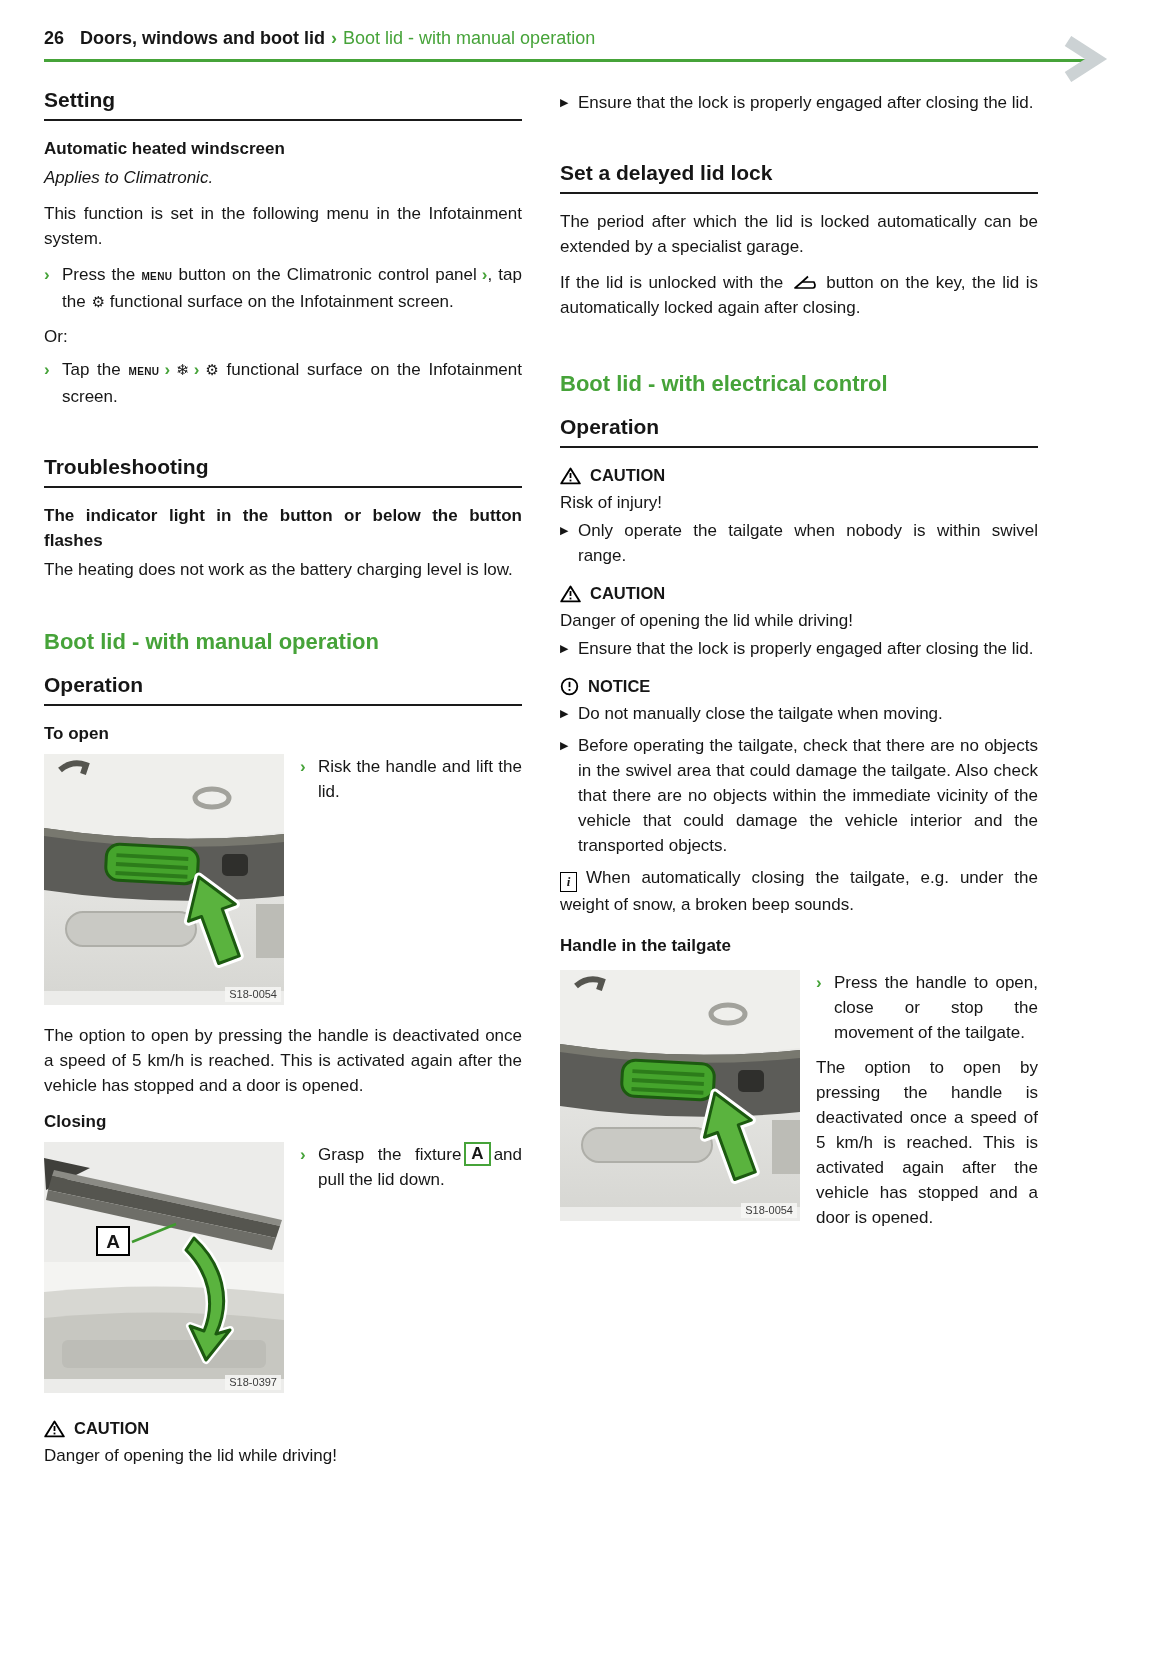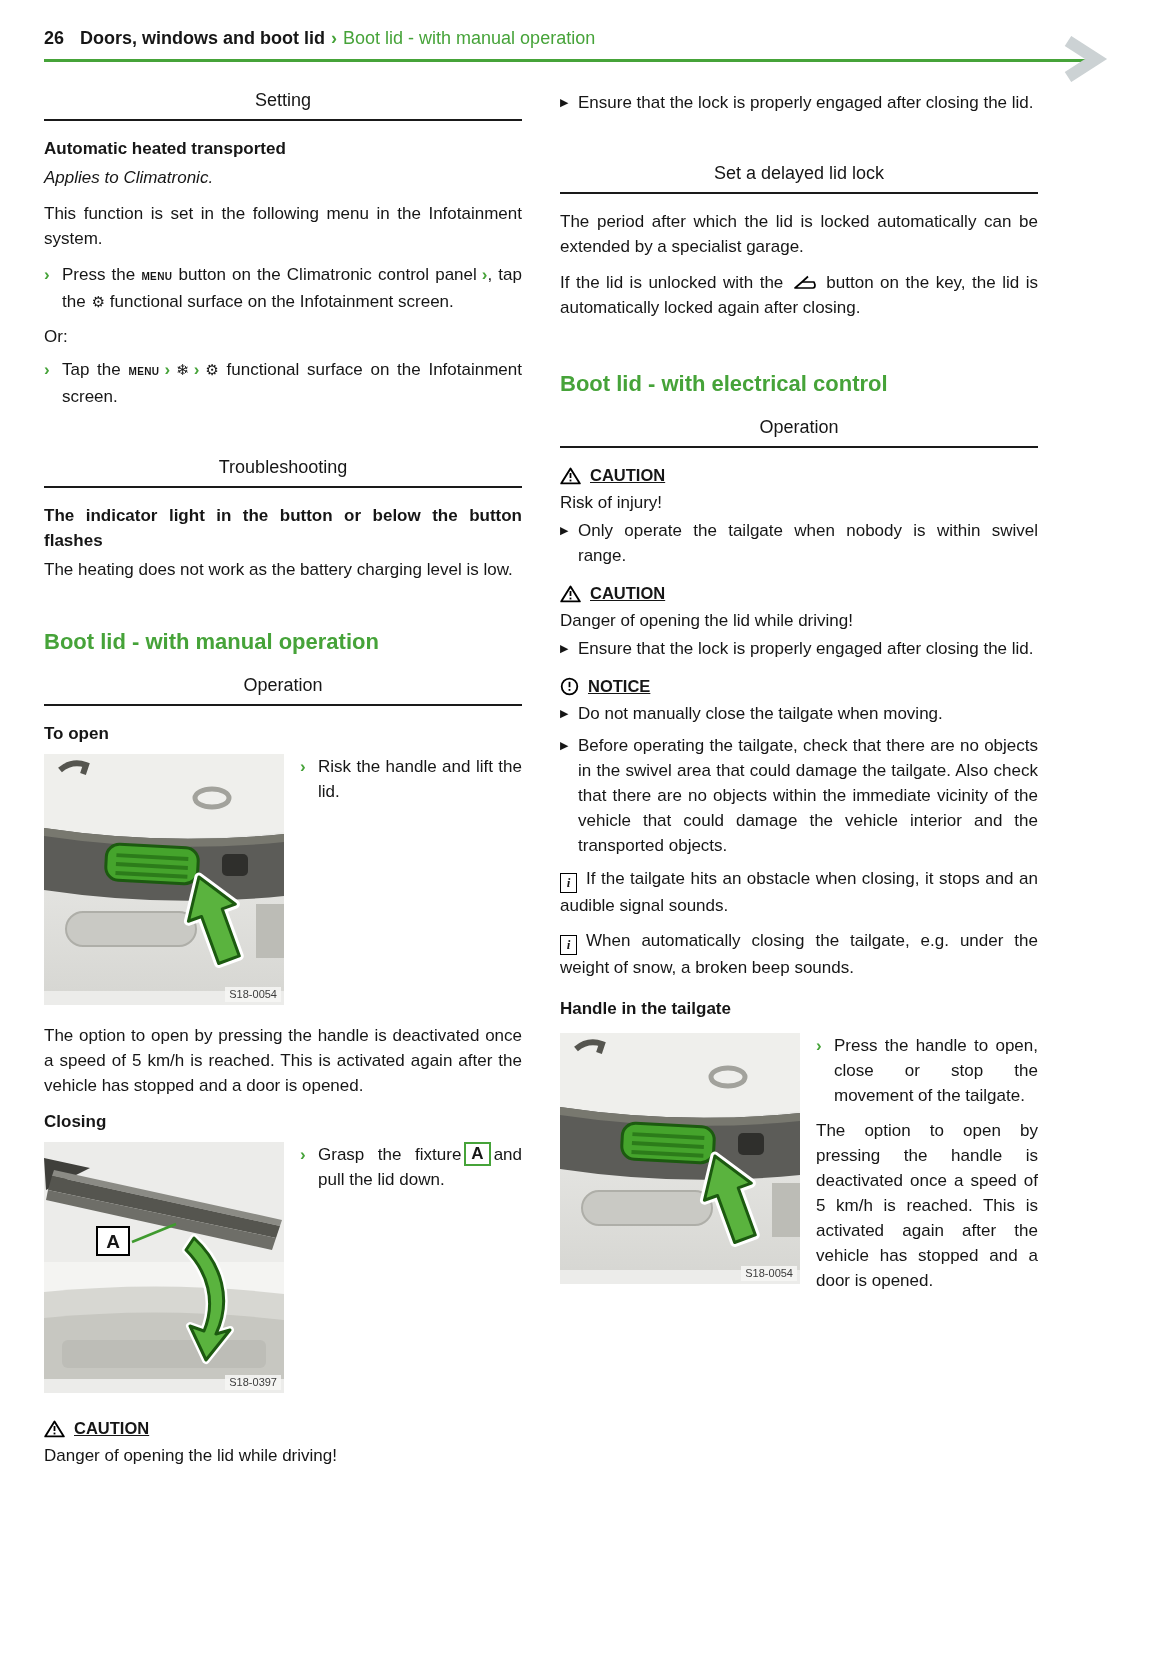--- a/index.html
+++ b/index.html
@@ -20,22 +20,22 @@
   .green-rule { height:3px; background:#46a339; margin-top:9px; }
   .header-chevron { position:absolute; right:36px; top:36px; }
   
   .columns {
     display:grid; grid-template-columns:478px 478px; gap:0 38px;
     padding:26px 128px 0 44px;
   }
   .col { min-width:0; }
   
   .col-heading {
-    font-size:18px; line-height:24px; font-weight:normal;
-    border-bottom:2.5px solid #1a1a1a; padding-bottom:7px; margin-bottom:15px;text-align:center;
+    font-size:21px; line-height:24px; font-weight:bold;
+    border-bottom:2.5px solid #1a1a1a; padding-bottom:7px; margin-bottom:15px;
   }
   .mt-big { margin-top:46px; }
   .green-heading { font-size:22px; line-height:28px; font-weight:bold; color:#46a339; margin-bottom:17px; }
   .mt-green-l { margin-top:46px; }
   .mt-green-r { margin-top:50px; }
   .subtitle { font-weight:bold; }
   .italic { font-style:italic; }
   p { margin-bottom:11px; text-align:justify; }
   .tight { margin-bottom:4px; }
   .or-line { margin:2px 0 8px; }
@@ -47,21 +47,21 @@
   .tri .marker { flex:0 0 18px; font-size:11px; line-height:25px; color:#161616; }
   .tri .txt { flex:1; text-align:justify; min-width:0; }
   .inline-chev { color:#46a339; font-weight:bold; margin-left:5px; }
   .inline-ic { margin-left:6px; font-size:15px; }
   .menu-chip { font-weight:bold; font-size:10px; letter-spacing:.4px; }
   .box-a {
     display:inline-block; border:2px solid #46a339; padding:0 5px;
     font-weight:bold; line-height:20px; margin:0 3px; vertical-align:1px;
   }
   
-  .alert-head { display:flex; align-items:center; gap:9px; font-weight:bold; font-size:16.5px; margin:13px 0 2px;text-decoration:underline; }
+  .alert-head { display:flex; align-items:center; gap:9px; font-weight:bold; font-size:16.5px; margin:13px 0 2px; }
   .alert-head svg { flex:0 0 auto; }
   .alert-text { margin-bottom:3px; }
   
   .info-p { margin-bottom:10px; }
   .info-ic {
     display:inline-block; width:17px; height:20px; border:1.7px solid #000;
     font-size:13px; line-height:17px; text-align:center; font-style:italic; font-weight:bold;
     font-family:"Liberation Serif","DejaVu Serif",serif; margin-right:9px; vertical-align:-3px;
   }
   
@@ -145,21 +145,21 @@
       <polyline points="8,5 36,23 8,41" fill="none" stroke="#ccd2d4" stroke-width="12"></polyline>
     </svg>
   </header>
 
   <main class="columns">
 
     <section class="col">
 
       <h2 class="col-heading">Setting</h2>
 
-      <p class="subtitle tight">Automatic heated transported</p>
+      <p class="subtitle tight">Automatic heated windscreen</p>
       <p class="italic">Applies to Climatronic.</p>
       <p>This function is set in the following menu in the Infotainment system.</p>
 
       <div class="step">
         <span class="marker">›</span>
         <span class="txt"><span>Press the </span><span class="menu-chip">MENU</span><span> button on the Climatronic control panel</span><span class="inline-chev">›</span><span>, tap the</span><span class="inline-ic">⚙</span><span> functional surface on the Infotainment screen.</span></span>
       </div>
 
       <p class="or-line">Or:</p>
 
@@ -278,21 +278,20 @@
       </div>
       <div class="tri">
         <span class="marker">▶</span>
         <span class="txt">Do not manually close the tailgate when moving.</span>
       </div>
       <div class="tri">
         <span class="marker">▶</span>
         <span class="txt">Before operating the tailgate, check that there are no objects in the swivel area that could damage the tailgate. Also check that there are no objects within the immediate vicinity of the vehicle that could damage the vehicle interior and the transported objects.</span>
       </div>
 
-      <p class="info-p mt8"><span class="info-ic">i</span><span>If the tailgate hits an obstacle when closing, it stops and an audible signal sounds.</span></p>
       <p class="info-p"><span class="info-ic">i</span><span>When automatically closing the tailgate, e.g. under the weight of snow, a broken beep sounds.</span></p>
 
       <p class="subtitle mt16 mb12">Handle in the tailgate</p>
 
       <div class="fig-block">
         <figure class="figure">
           <svg width="240" height="237">
               <use href="#fig-handle"></use>
             </svg>
           <figcaption class="fig-caption">S18-0054</figcaption>

